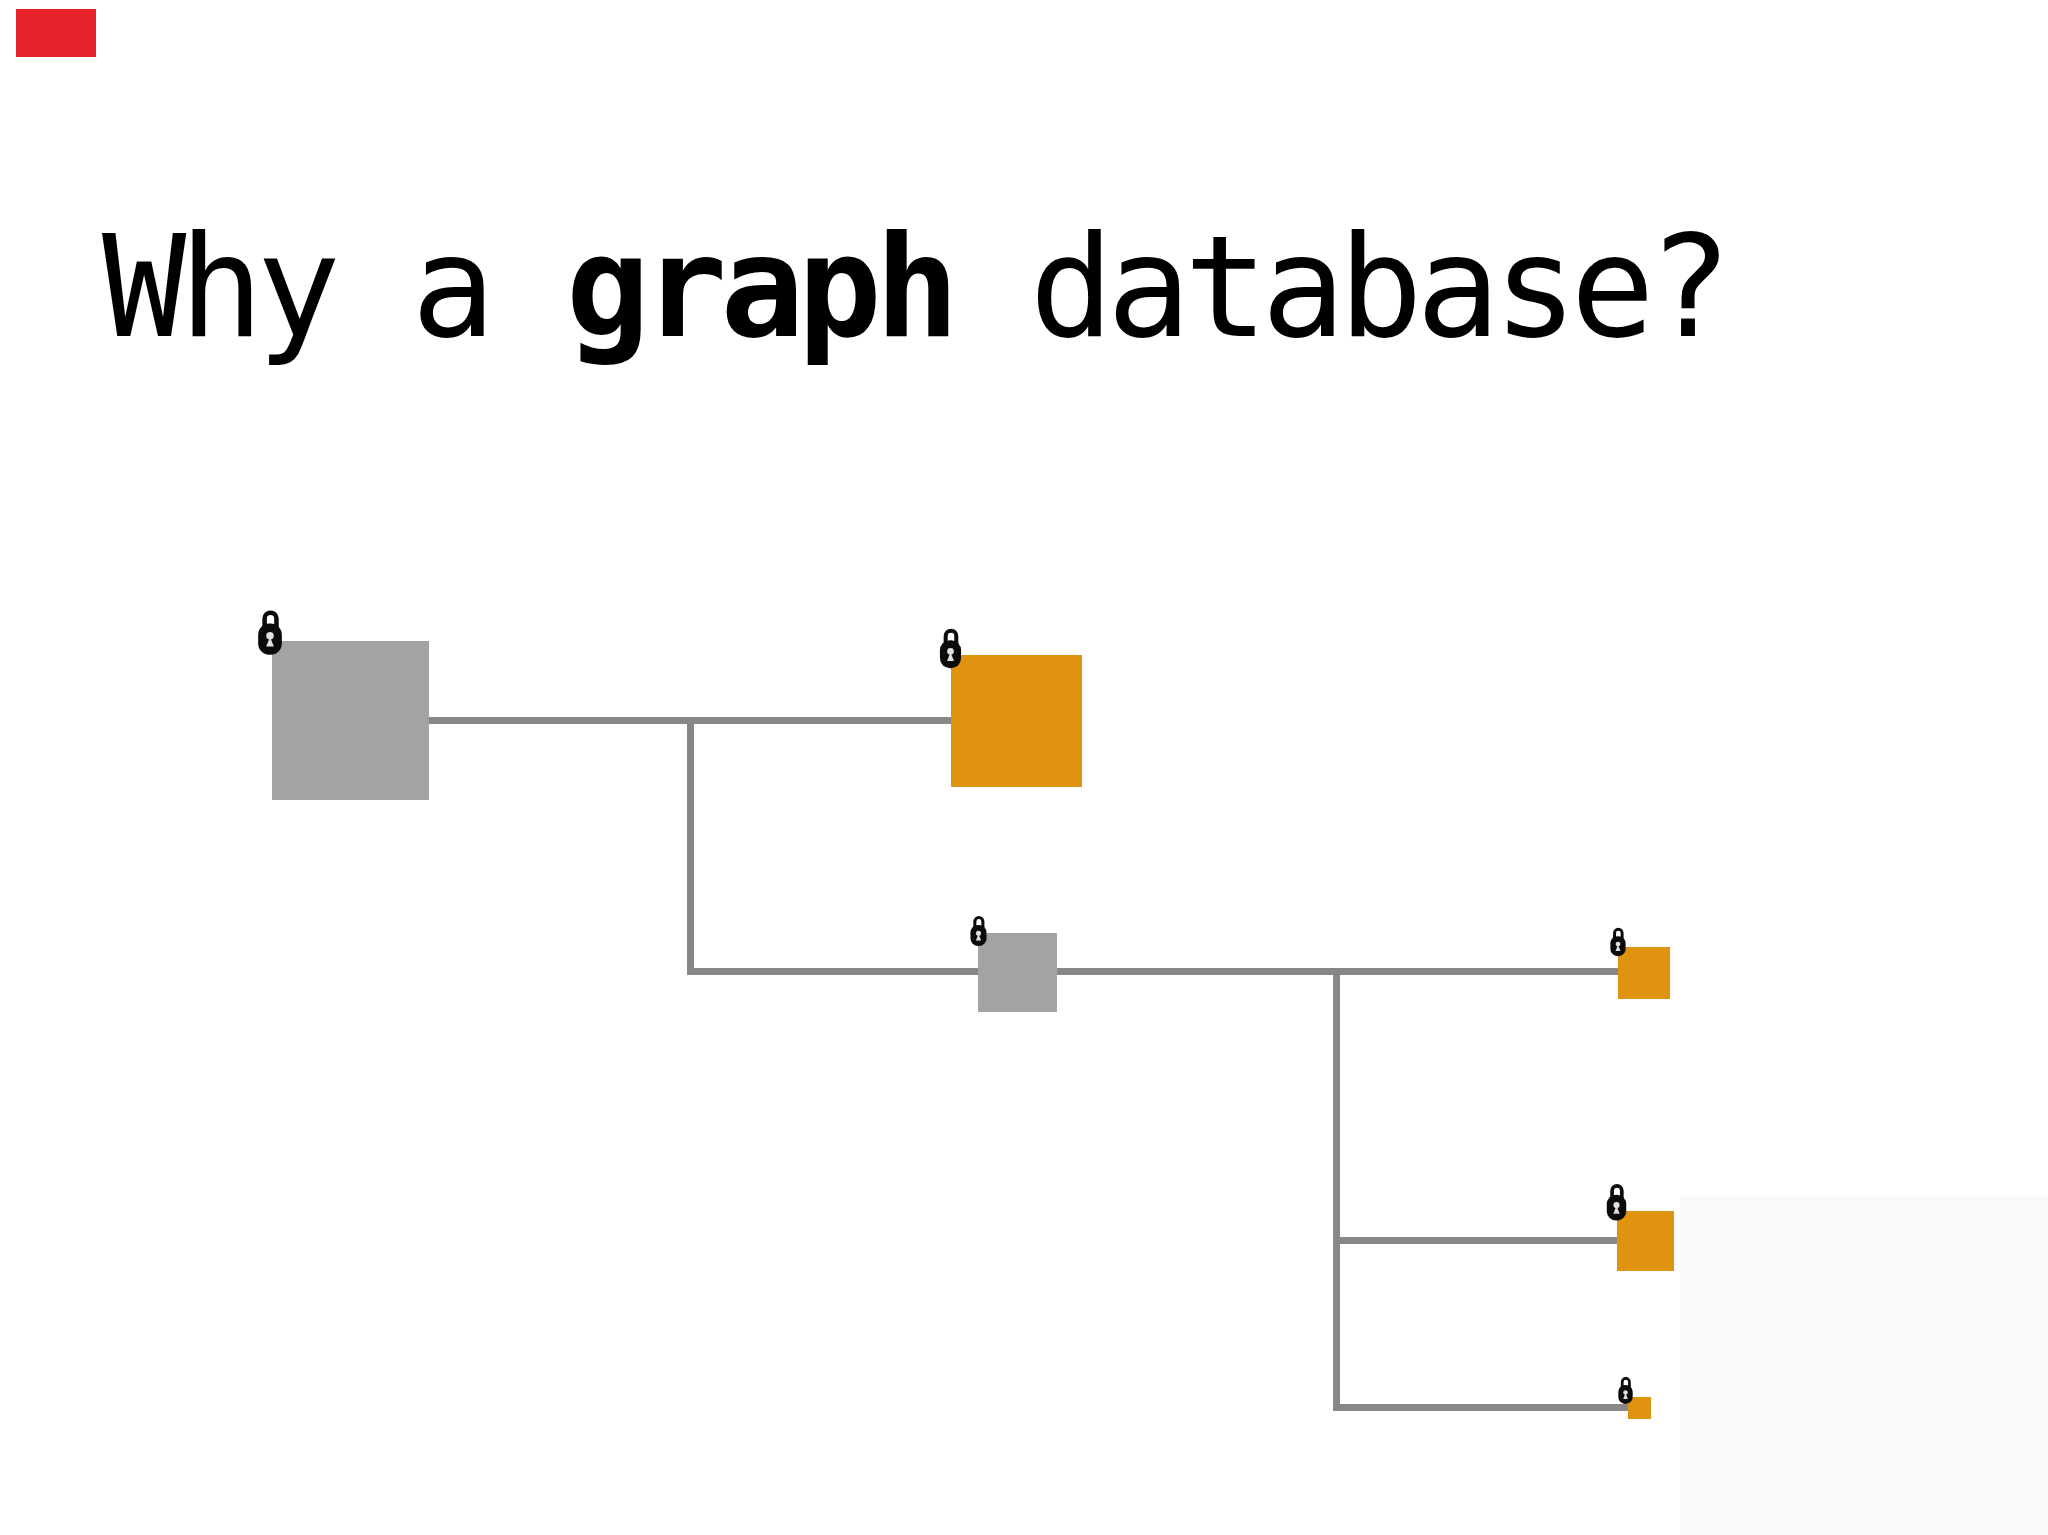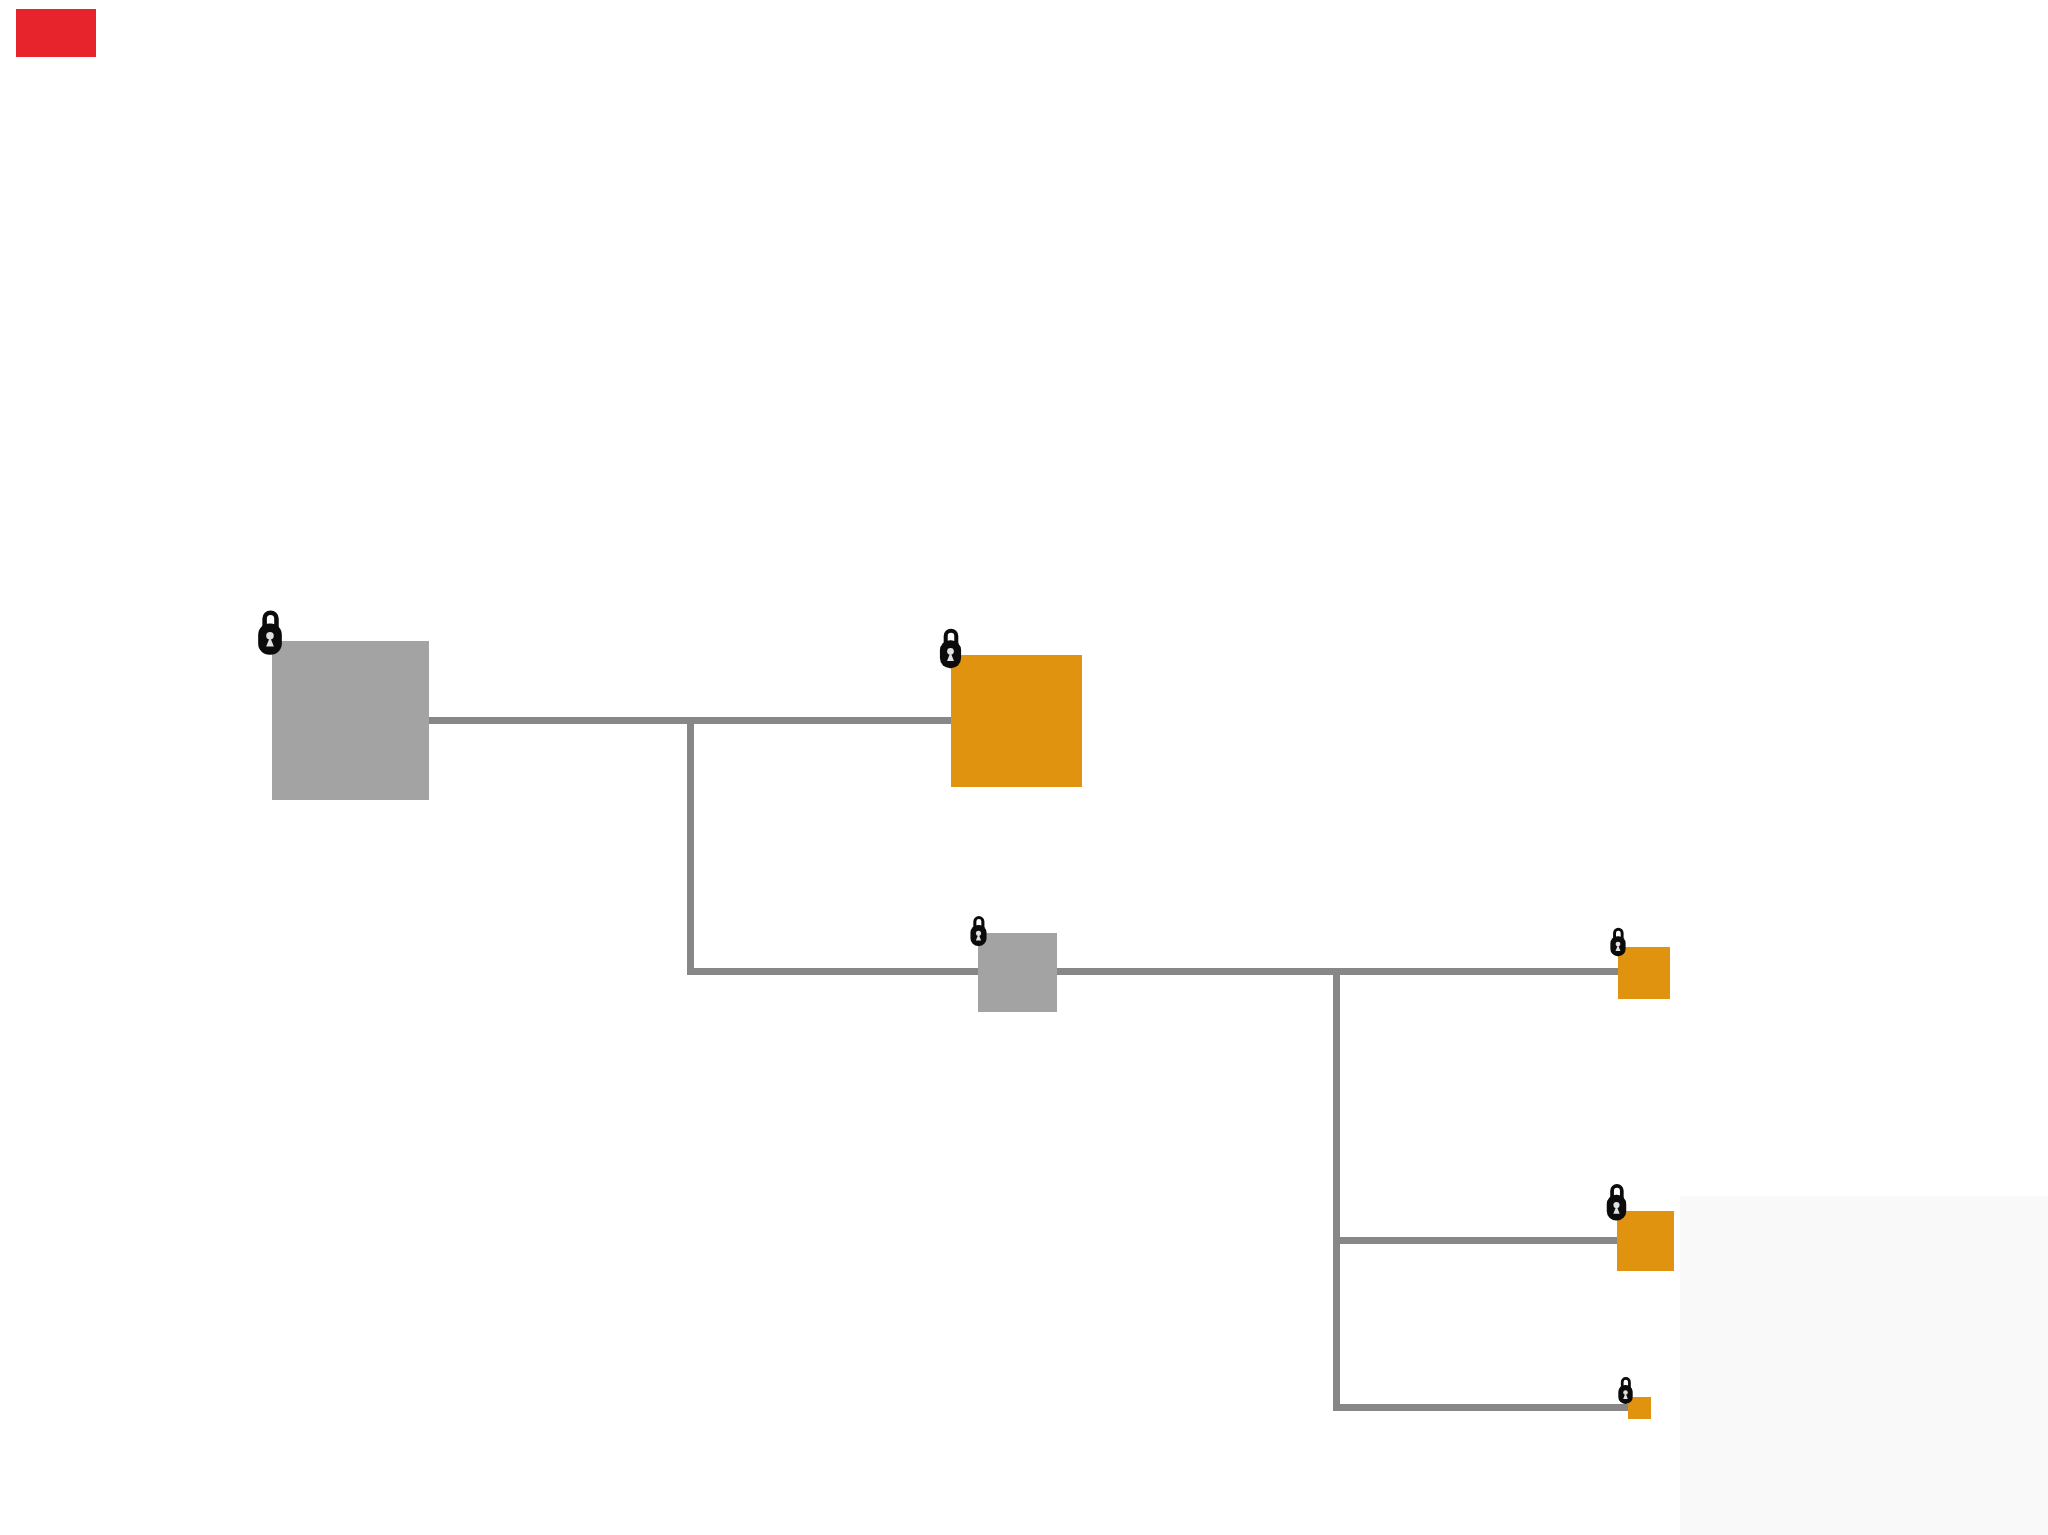--- a/index.html
+++ b/index.html
@@ -58,20 +58,21 @@
   .l6{left:1617px;top:1373px;width:17px;height:33px;}
 </style>
 </head>
 <body>
 
 <div class="slide">
 
   <div class="corner-shade"></div>
   <div class="accent-bar"></div>
 
+  <h1 class="title"><span>Why a </span><span class="emph">graph</span><span> database?</span></h1>
 
 
   <div class="edge edge-a"></div>
   <div class="edge edge-b"></div>
   <div class="edge edge-c"></div>
   <div class="edge edge-d"></div>
   <div class="edge edge-e"></div>
   <div class="edge edge-f"></div>
 
   <div class="node gray n1"></div>

